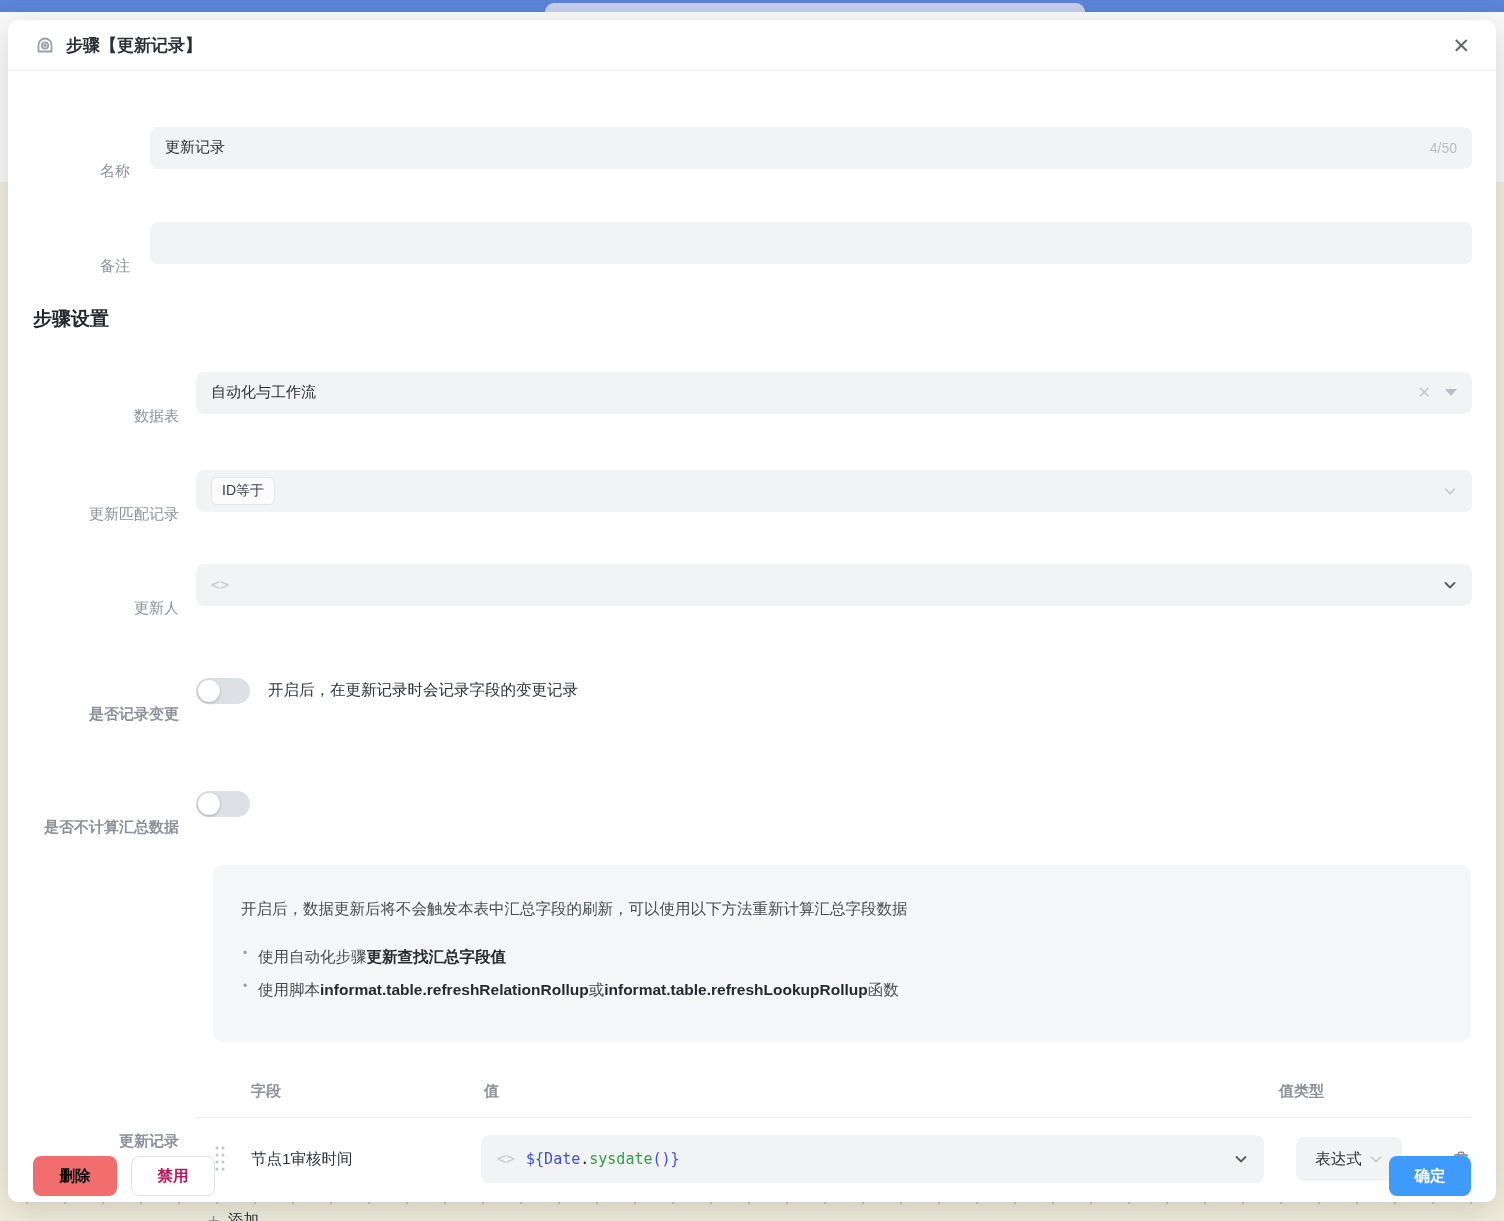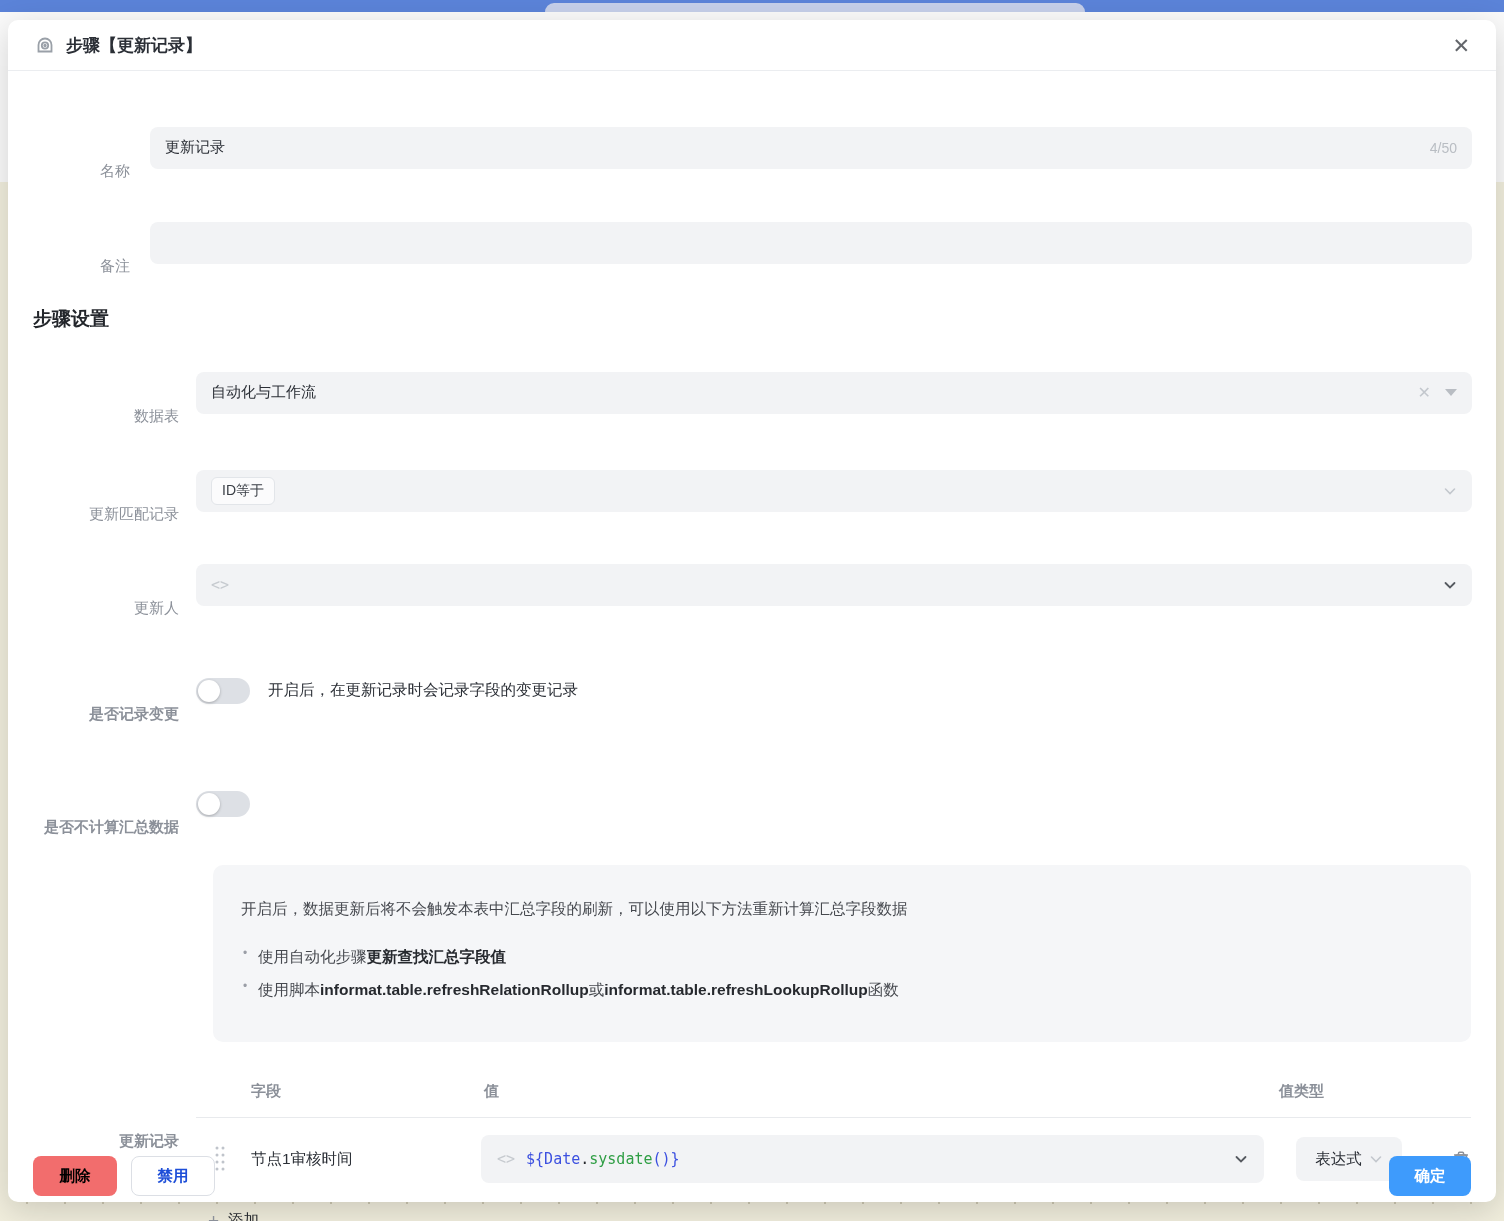--- a/index.html
+++ b/index.html
@@ -105,21 +105,21 @@
 
   .add-row { display:flex; align-items:center; margin:27px 0 0 12px; cursor:pointer; }
   .plus-glyph { color:#8b9099; font-size:19px; line-height:1; }
   .add-label { margin-left:9px; font-size:15.5px; font-weight:normal; color:#26292e; }
 
   .modal-footer { position:absolute; left:25px; right:25px; bottom:6px; height:40px; display:flex; align-items:center; }
   .btn { height:40px; border:none; border-radius:8px; font-size:15.5px; font-weight:bold;
     display:flex; align-items:center; justify-content:center; cursor:pointer;
     font-family:"Liberation Sans", sans-serif; }
   .btn-delete { width:84px; background:#f26d6d; color:#000000; }
-  .btn-disable { width:84px; margin-left:14px; background:#ffffff; border:1px solid #dcdfe5; color:#1d4ed8; }
+  .btn-disable { width:84px; margin-left:14px; background:#ffffff; border:1px solid #dcdfe5; color:#be185d; }
   .btn-confirm { margin-left:auto; width:82px; background:#3e9bfc; color:#ffffff; }
 </style>
 </head>
 <body>
 
 <div class="bg-top-strip"></div>
 <div class="topbar">
   <div class="topbar-tab"></div>
 </div>
 

